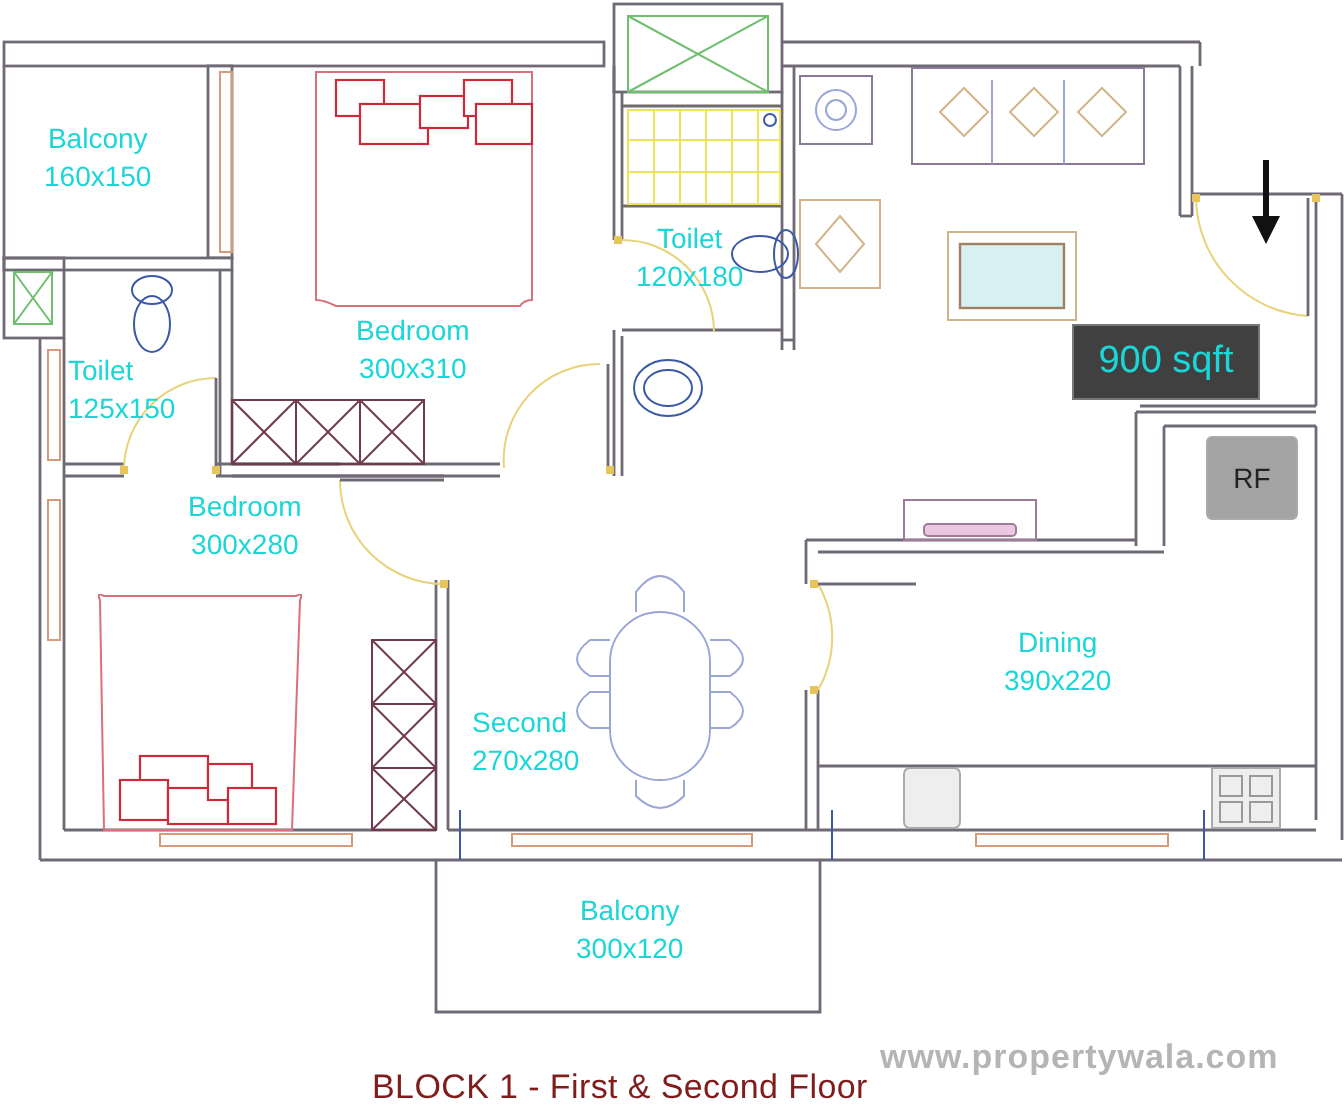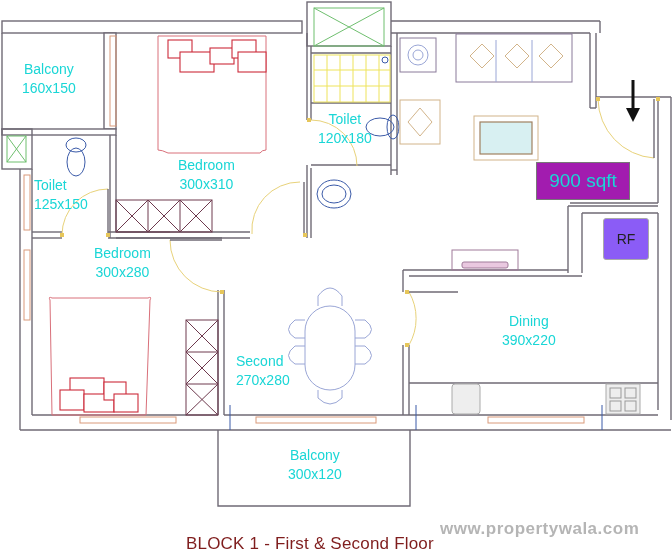--- a/index.html
+++ b/index.html
@@ -13,22 +13,22 @@
   .bed{fill:none;stroke:#d9707a;stroke-width:1;}
   .pillow{fill:#fff;stroke:#cc2a3a;stroke-width:1.1;}
   .ward{fill:none;stroke:#6e3a4e;stroke-width:1;}
   .furn{fill:none;stroke:#9aa6d6;stroke-width:1;}
   .sofa{fill:none;stroke:#8a7a9a;stroke-width:1;}
   .tan{fill:none;stroke:#d2b48a;stroke-width:1;}
   .green{fill:none;stroke:#6fbf6f;stroke-width:1;}
   .tile{fill:none;stroke:#eee35a;stroke-width:1;}
   .blue{fill:none;stroke:#3a5aa8;stroke-width:1;}
   .lbl{position:absolute;color:#1ad6d6;font-size:14px;line-height:19px;text-align:center;white-space:nowrap;}
-  .sqft{position:absolute;left:536px;top:162px;width:92px;height:36px;border:1px solid #777;background:#a21caf;color:#1ad6d6;font-size:19px;line-height:36px;text-align:center;}
-  .rf{position:absolute;left:603px;top:218px;width:44px;height:40px;border:1px solid #aaa;border-radius:3px;background:#8b5cf6;color:#222;font-size:14px;line-height:40px;text-align:center;}
+  .sqft{position:absolute;left:536px;top:162px;width:92px;height:36px;border:1px solid #777;background:#404040;color:#1ad6d6;font-size:19px;line-height:36px;text-align:center;}
+  .rf{position:absolute;left:603px;top:218px;width:44px;height:40px;border:1px solid #aaa;border-radius:3px;background:#a3a3a3;color:#222;font-size:14px;line-height:40px;text-align:center;}
   .title{position:absolute;left:186px;top:534px;font-size:17px;color:#7f1d1d;white-space:nowrap;letter-spacing:0.2px;}
   .wm{position:absolute;left:440px;top:519px;font-family:Liberation Sans, sans-serif;font-size:17px;font-weight:bold;color:#b5b5b5;letter-spacing:0.5px;white-space:nowrap;}
   .entry{position:absolute;left:626px;top:80px;width:14px;height:46px;}
 </style>
 </head>
 <body>
 
 <svg id="plan" viewBox="0 0 672 554" xmlns="http://www.w3.org/2000/svg">
 
   <g>

